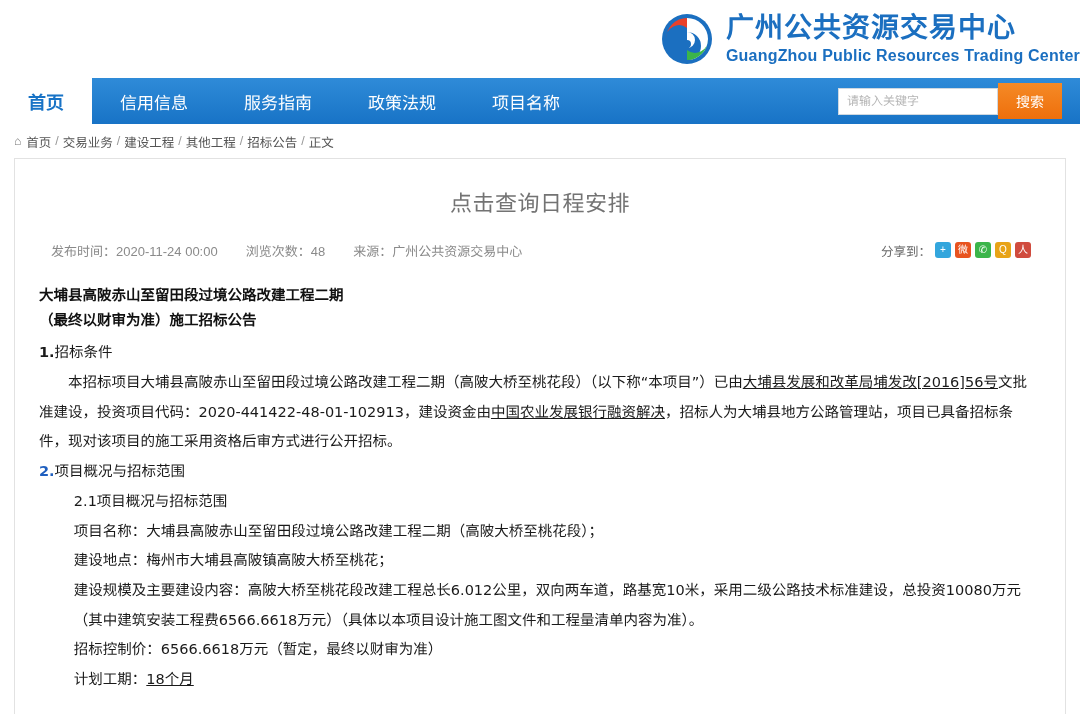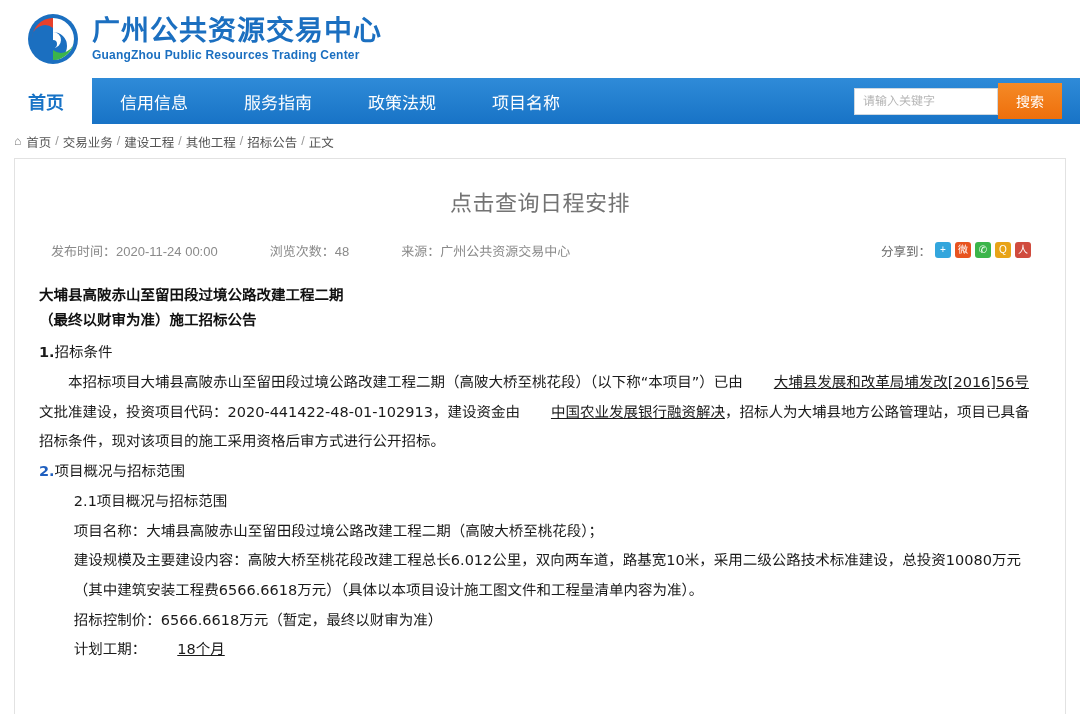--- a/index.html
+++ b/index.html
@@ -10,39 +10,40 @@
     font-family: "Liberation Sans", "DejaVu Sans", sans-serif;
     overflow: hidden;
   }
 
   
   .header {
     height: 78px;
     background: linear-gradient(to bottom, #ffffff 0%, #ffffff 100%);
     display: flex;
     align-items: center;
-    padding-left: 20px;
+    padding-left: 14px;
     border-bottom: none;
+    justify-content: flex-end;
   }
   .logo-mark {
     width: 54px; height: 54px;
     margin: 0 12px 0 6px;
     flex: 0 0 auto;
     position: relative;
   }
   .logo-mark svg { display: block; }
   .logo-text { line-height: 1.1; }
   .logo-cn {
     font-size: 28px;
     font-weight: bold;
     color: #1b6fc0;
     letter-spacing: 1px;
   }
   .logo-en {
-    font-size: 12px;
+    font-size: 16px;
     font-weight: bold;
     color: #1b6fc0;
     letter-spacing: 0.2px;
     margin-top: 3px;
   }
 
   
   .nav {
     height: 46px;
     background: #1f7fd4;
@@ -67,21 +68,21 @@
     font-weight: bold;
     font-size: 18px;
   }
   .nav-search {
     margin-left: auto;
     display: flex;
     align-items: center;
     padding-right: 18px;
   }
   .nav-search input {
-    width: 144px;
+    width: 160px;
     height: 27px;
     border: 1px solid #cfd8e0;
     background: #fff;
     font-size: 12px;
     color: #333;
     padding: 0 8px;
     outline: none;
     font-family: "Liberation Sans", sans-serif;
   }
   .nav-search input::placeholder { color: #b5b5b5; }
@@ -137,21 +138,20 @@
     padding: 26px 0 18px;
     letter-spacing: 0.5px;
   }
   .meta-row {
     display: flex;
     align-items: center;
     font-size: 13px;
     color: #8a8a8a;
     padding: 0 10px 0 12px;
     height: 30px;
-    gap: 24px;
   }
   .meta-row .m { margin-right: 28px; white-space: nowrap; }
   .share {
     margin-left: auto;
     display: flex;
     align-items: center;
     font-size: 12.5px;
     color: #666;
   }
   .share .ico {
@@ -186,21 +186,21 @@
     color: #1a1a1a;
     line-height: 2.05;
     font-family: "DejaVu Sans", sans-serif;
   }
   .body-text p { margin: 0; }
   .p-head { font-weight: normal; }
   .p-head .num { font-weight: bold; }
   .p-head.blue .num { color: #1f5fbf; }
   .indent1 { text-indent: 2em; }
   .indent2 { padding-left: 2.4em; }
-  .u { text-decoration: underline; padding-left: 31px; }
+  .u { text-decoration: underline; }
 </style>
 </head>
 <body>
 
 <div class="header">
   <div class="logo-mark">
     <svg width="54" height="54" viewBox="0 0 54 54">
       <circle cx="27" cy="27" r="25" fill="#1b6fc0"></circle>
       <path d="M27 6 A21 21 0 0 1 27 48 A14 14 0 0 0 27 20 A8 8 0 0 1 27 36 A4 4 0 0 0 27 28" fill="#ffffff"></path>
       <path d="M27 6 A21 21 0 0 0 6 27 A13 13 0 0 1 27 16 Z" fill="#e8402a"></path>
@@ -274,20 +274,21 @@
     </p>
 
     <p class="p-head blue">
       <span class="num">2.</span><span>项目概况与招标范围</span>
     </p>
 
     <p class="indent2">2.1项目概况与招标范围</p>
 
     <p class="indent2">项目名称：大埔县高陂赤山至留田段过境公路改建工程二期（高陂大桥至桃花段）；</p>
 
+    <p class="indent2">建设地点：梅州市大埔县高陂镇高陂大桥至桃花；</p>
 
     <p class="indent2">建设规模及主要建设内容：高陂大桥至桃花段改建工程总长6.012公里，双向两车道，路基宽10米，采用二级公路技术标准建设，总投资10080万元（其中建筑安装工程费6566.6618万元）（具体以本项目设计施工图文件和工程量清单内容为准）。</p>
 
     <p class="indent2">招标控制价：6566.6618万元（暂定，最终以财审为准）</p>
 
     <p class="indent2">计划工期：<span class="u">18个月</span></p>
 
   </div>
 </div>
 

